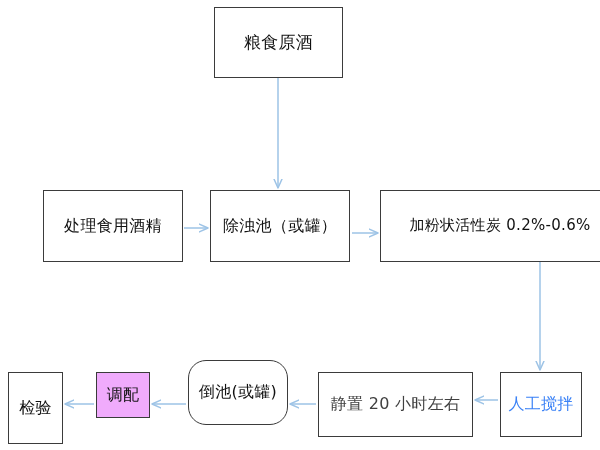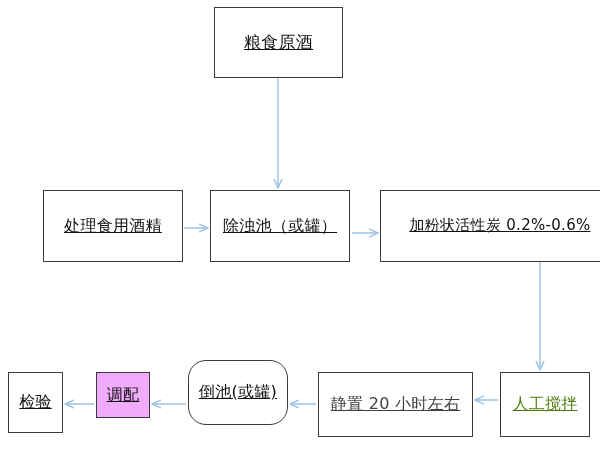--- a/index.html
+++ b/index.html
@@ -28,21 +28,20 @@
     align-items: center;
     justify-content: center;
     text-align: center;
     line-height: 1.15;
     white-space: nowrap;
     letter-spacing: 0.3px;
   }
   .node-label {
     display: block;
     padding: 0 4px;
-    text-decoration: underline;
   }
   .fs-17 { font-size: 17px; }
   .fs-16 { font-size: 16px; }
   .fs-15 { font-size: 15px; }
 
   
   #arrows {
     position: absolute;
     left: 0;
     top: 0;
@@ -93,29 +92,29 @@
   </div>
   <div class="node fs-16" style="left: 210px; top: 190px; width: 140px; height: 72px; border-color: rgb(59, 59, 59); background: rgb(255, 255, 255); color: rgb(17, 17, 17);">
     <span class="node-label">除浊池（或罐）</span>
   </div>
   <div class="node fs-16" style="left: 43px; top: 190px; width: 140px; height: 72px; border-color: rgb(59, 59, 59); background: rgb(255, 255, 255); color: rgb(17, 17, 17);">
     <span class="node-label">处理食用酒精</span>
   </div>
   <div class="node fs-15" style="left: 380px; top: 190px; width: 240px; height: 72px; border-color: rgb(59, 59, 59); background: rgb(255, 255, 255); color: rgb(17, 17, 17);">
     <span class="node-label">加粉状活性炭 0.2%-0.6%</span>
   </div>
-  <div class="node fs-16" style="left: 500px; top: 372px; width: 90px; height: 65px; border-color: rgb(59, 59, 59); background: rgb(255, 255, 255); color: #4d7c0f;">
+  <div class="node fs-16" style="left: 500px; top: 372px; width: 82px; height: 65px; border-color: rgb(59, 59, 59); background: rgb(255, 255, 255); color: #3b82f6;">
     <span class="node-label">人工搅拌</span>
   </div>
   <div class="node fs-16" style="left: 318px; top: 372px; width: 155px; height: 65px; border-color: rgb(59, 59, 59); background: rgb(255, 255, 255); color: #404040;">
     <span class="node-label">静置 20 小时左右</span>
   </div>
   <div class="node fs-16" style="left: 188px; top: 360px; width: 100px; height: 65px; border-color: rgb(59, 59, 59); background: rgb(255, 255, 255); color: rgb(17, 17, 17); border-radius: 18px;">
     <span class="node-label">倒池(或罐)</span>
   </div>
   <div class="node fs-16" style="left: 96px; top: 372px; width: 54px; height: 46px; border-color: rgb(59, 59, 59); background: #f0abfc; color: rgb(17, 17, 17);">
     <span class="node-label">调配</span>
   </div>
-  <div class="node fs-16" style="left: 8px; top: 372px; width: 55px; height: 61px; border-color: rgb(59, 59, 59); background: rgb(255, 255, 255); color: rgb(17, 17, 17); align-items: center;">
+  <div class="node fs-16" style="left: 8px; top: 372px; width: 55px; height: 72px; border-color: rgb(59, 59, 59); background: rgb(255, 255, 255); color: rgb(17, 17, 17); align-items: center;">
     <span class="node-label">检验</span>
   </div>
 
 </div>
 
 </body></html>

